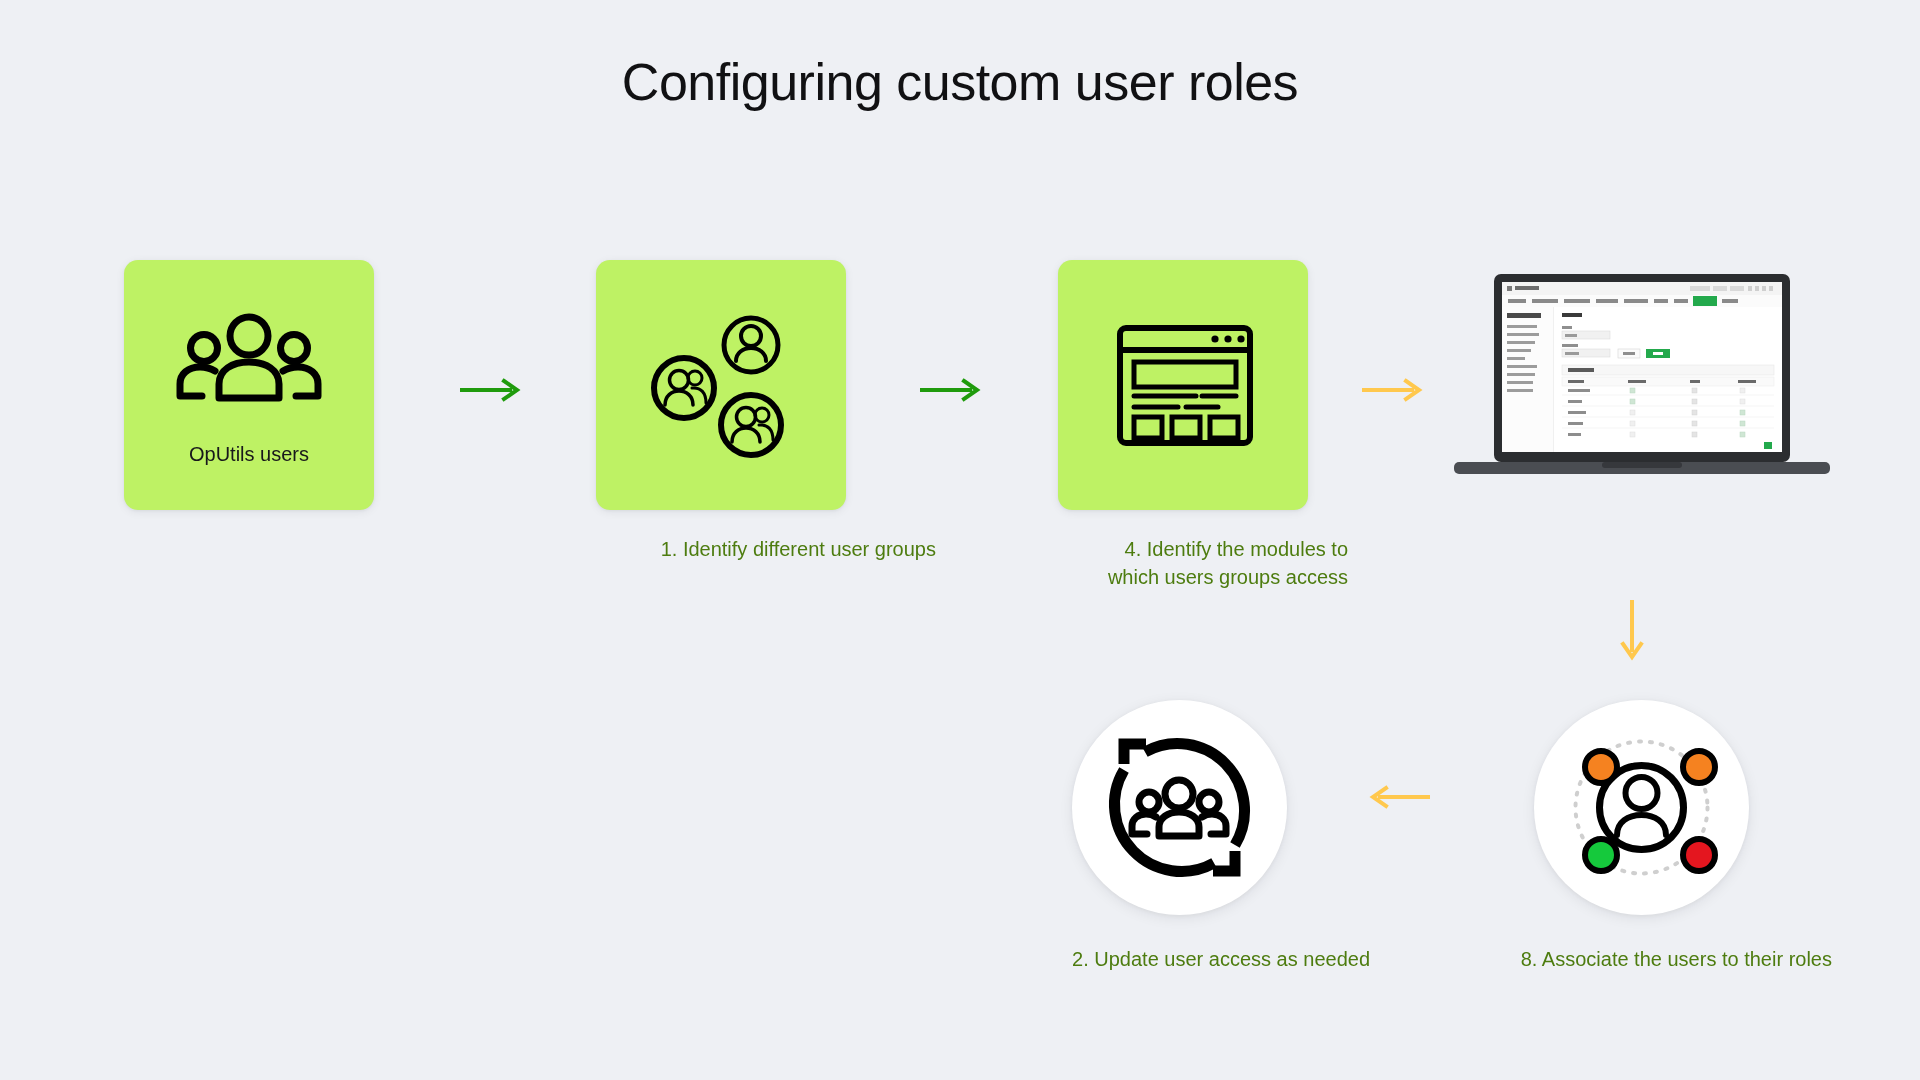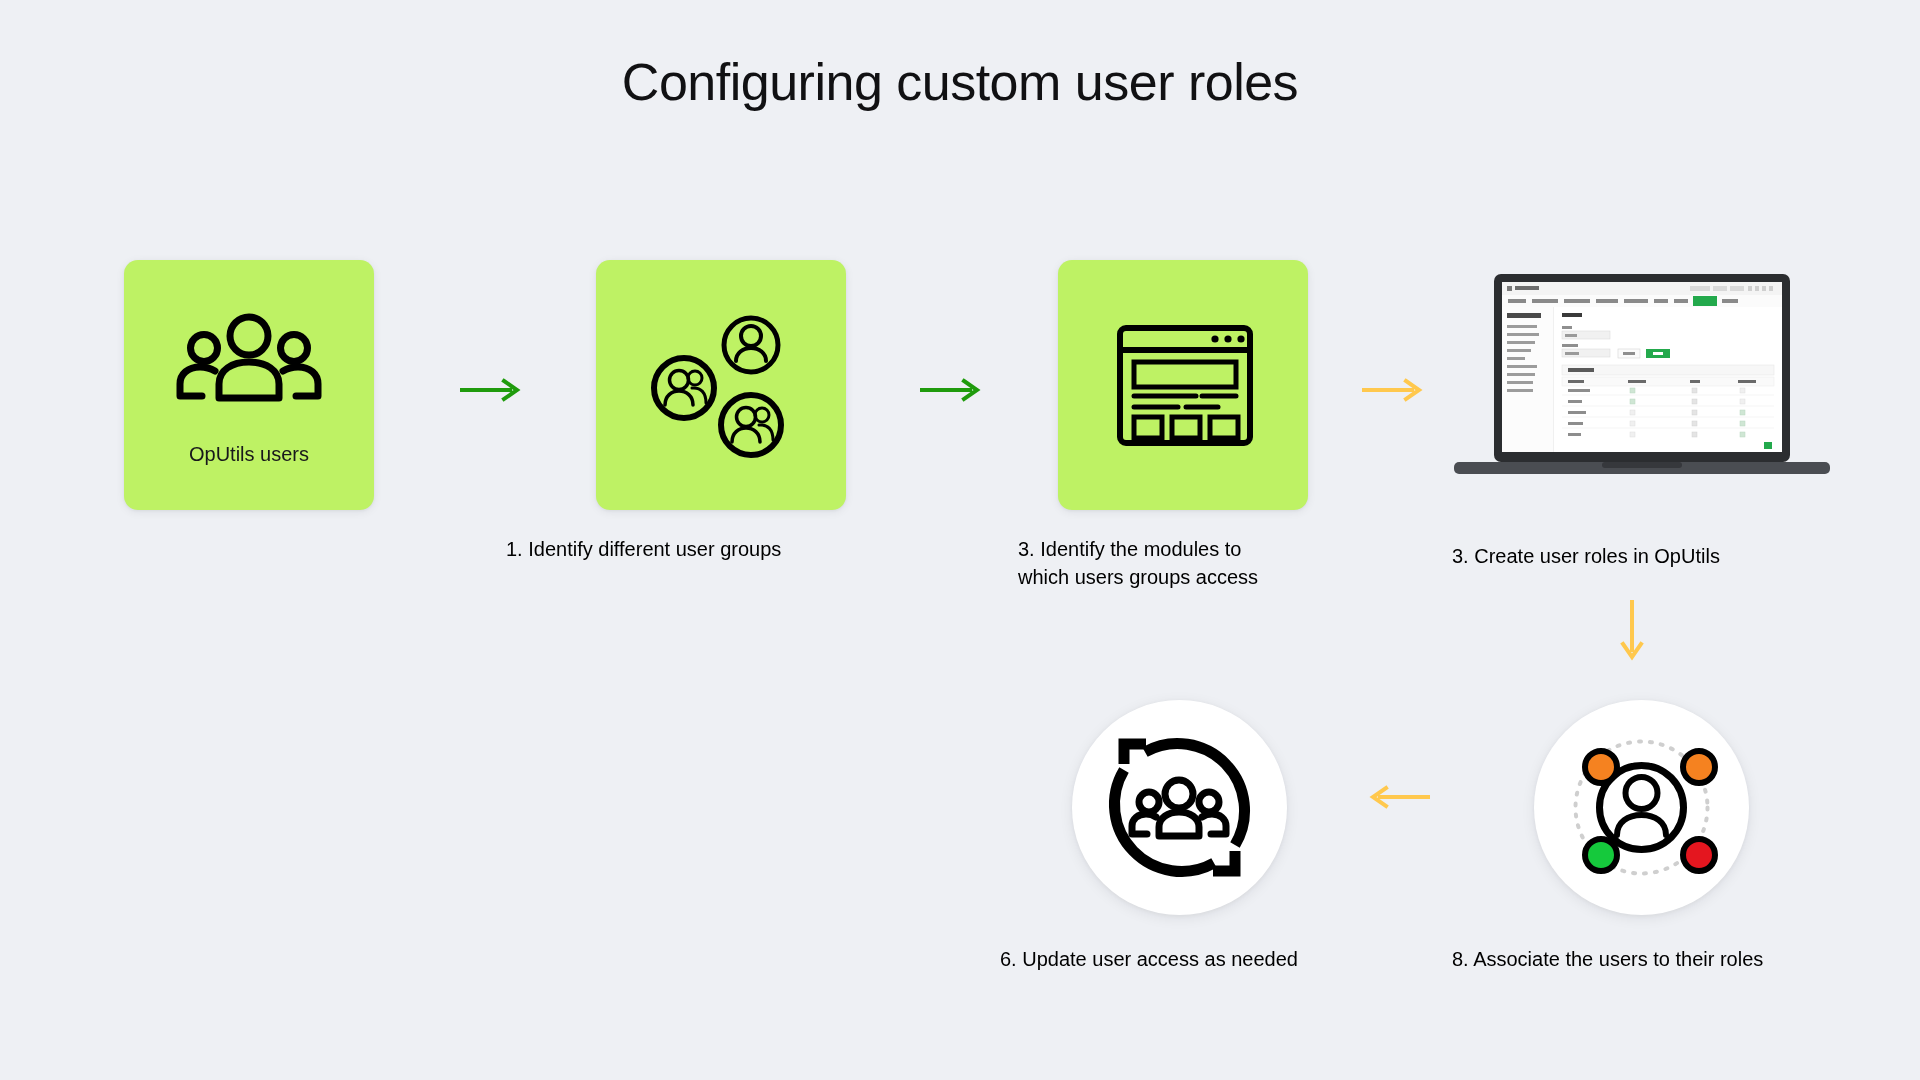--- a/index.html
+++ b/index.html
@@ -66,24 +66,24 @@
   
   #laptop { position: absolute; left: 1452px; top: 272px; width: 380px; height: 220px; }
 
   
   #circle-associate { left: 1534px; top: 700px; width: 215px; height: 215px; }
   #circle-update    { left: 1072px; top: 700px; width: 215px; height: 215px; }
 
   
   .step-caption {
     position: absolute;
-    text-align: left;
+    text-align: right;
     font-size: 20px;
     line-height: 28px;
-    color: #000000;
+    color: #4d7c0f;
   }
   #cap-1 { left: 506px;  top: 535px; width: 430px; }
   #cap-2 { left: 1018px; top: 535px; width: 330px; }
   #cap-3 { left: 1452px; top: 542px; width: 380px; }
   #cap-4 { left: 1452px; top: 945px; width: 380px; }
   #cap-5 { left: 1000px; top: 945px; width: 370px; }
 
   
   .arrow { position: absolute; }
   #arrow-1 { left: 460px;  top: 378px; }
@@ -331,20 +331,19 @@
       <circle cx="77" cy="102" r="10" stroke="#000" stroke-width="7"></circle>
       <circle cx="137" cy="102" r="10" stroke="#000" stroke-width="7"></circle>
       <path d="M87 136 V127 C87 118 96 112 107 112 C118 112 127 118 127 127 V136 Z" stroke="#000" stroke-width="7" stroke-linejoin="round"></path>
       <path d="M84 117 C81 115 78 114 74 114 C66 114 60 119 60 126 V134 H75" stroke="#000" stroke-width="7" stroke-linecap="round" stroke-linejoin="round"></path>
       <path d="M130 117 C133 115 136 114 140 114 C148 114 154 119 154 126 V134 H139" stroke="#000" stroke-width="7" stroke-linecap="round" stroke-linejoin="round"></path>
     </svg>
   </div>
 
   <div class="step-caption" id="cap-1">1. Identify different user groups</div>
   <div class="step-caption" id="cap-2">
-    <div>3. Identify the modules to</div>
+    <div>4. Identify the modules to</div>
     <div>which users groups access</div>
   </div>
-  <div class="step-caption" id="cap-3">3. Create user roles in OpUtils</div>
   <div class="step-caption" id="cap-4">8. Associate the users to their roles</div>
-  <div class="step-caption" id="cap-5">6. Update user access as needed</div>
+  <div class="step-caption" id="cap-5">2. Update user access as needed</div>
 
 </div>
 
 </body></html>

